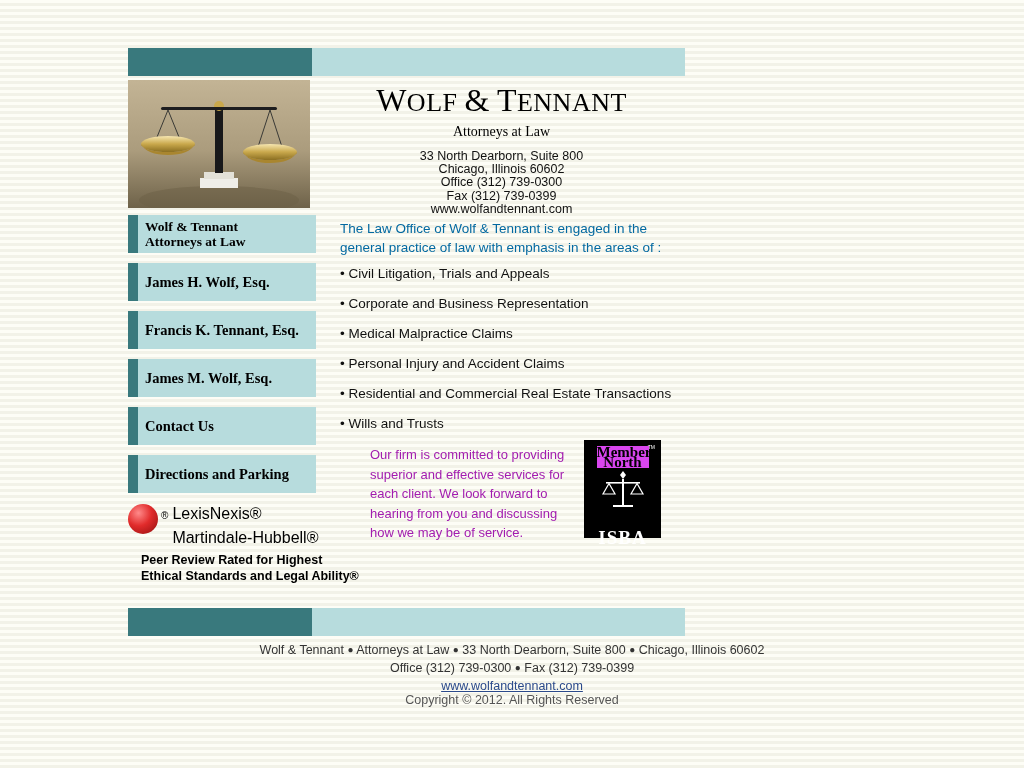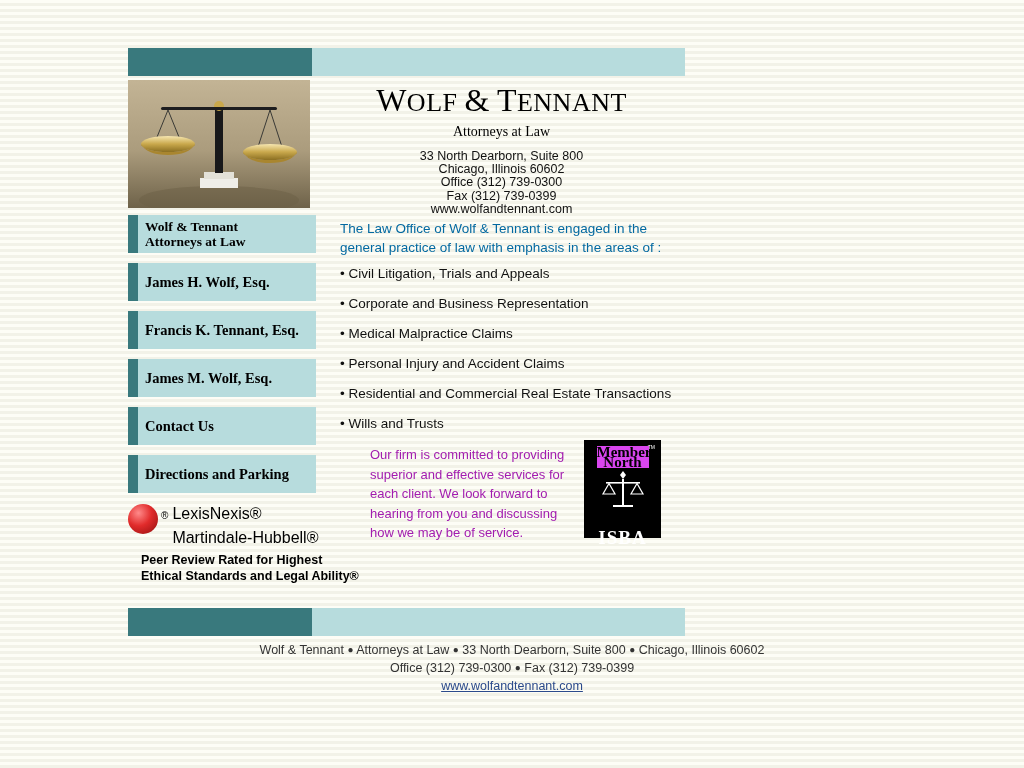--- a/index.html
+++ b/index.html
@@ -418,14 +418,15 @@
     <div>
       <span>Office (312) 739-0300</span>
       <span class="dot">●</span>
       <span>Fax (312) 739-0399</span>
     </div>
     <div>
       <a href="#">www.wolfandtennant.com</a>
     </div>
   </div>
 
+  <div class="copyright">Copyright © 2012.  All Rights Reserved</div>
 
 </div>
 
 </body></html>

